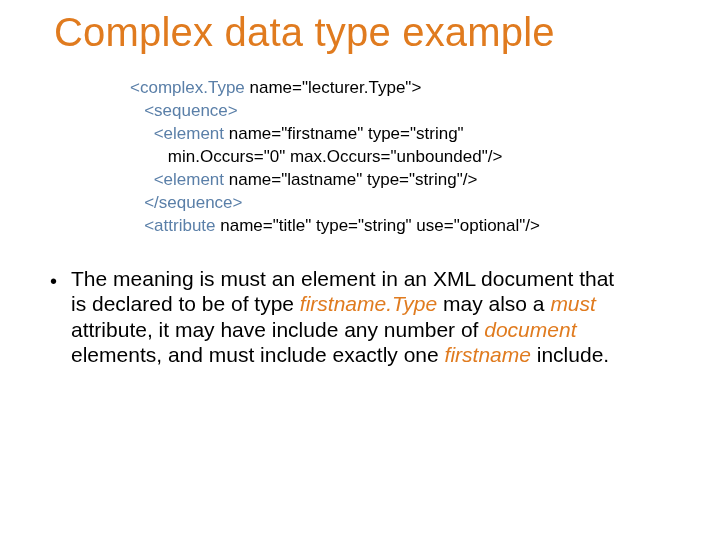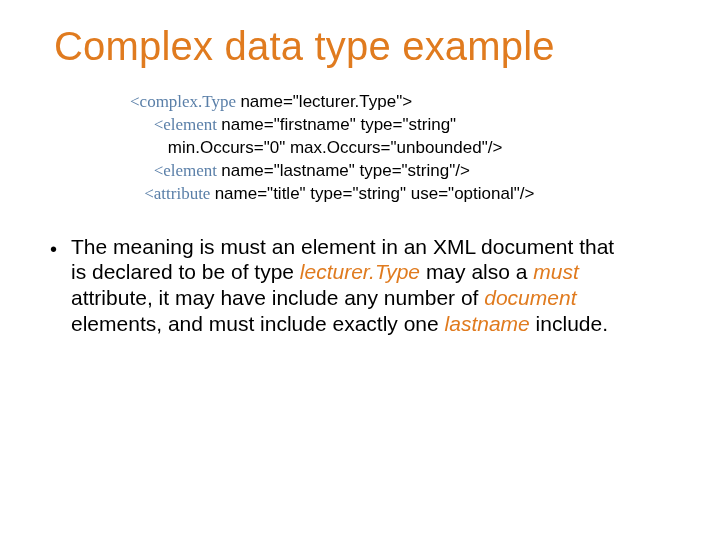--- a/index.html
+++ b/index.html
@@ -8,37 +8,37 @@
     width: 720px;
     height: 540px;
     background: #fff;
     font-family: Arial, Helvetica, sans-serif;
     color: #000;
   }
   .slide {
     box-sizing: border-box;
     width: 720px;
     height: 540px;
-    padding: 18px 48px 0 48px;
+    padding: 4px 48px 0 48px;
   }
   .title {
     font-size: 40px;
     color: #e07b1f;
     margin: 6px 0 22px 6px;
     font-weight: 400;
     letter-spacing: 0.2px;
   }
   .code-block {
     font-size: 17px;
     line-height: 1.35;
     margin-left: 82px;
     color: #000;
   }
   .code-block .row { white-space: pre; }
-  .tag { color: #5a7fa8; font-family: Liberation Serif, serif; }
+  .tag { color: #5a7fa8; }
   .attrname { color: #000; }
   .bullet-wrap {
     margin-top: 28px;
     display: flex;
     align-items: flex-start;
   }
   .bullet-dot {
     font-size: 20px;
     line-height: 1.2;
     margin: 3px 14px 0 2px;
@@ -53,26 +53,28 @@
 </style>
 </head>
 <body>
 
 <div class="slide">
 
   <div class="title">Complex data type example</div>
 
   <div class="code-block">
     <div class="row"><span class="tag">&lt;complex.Type </span><span class="attrname">name="lecturer.Type"&gt;</span></div>
+    <div class="row">   <span class="tag">&lt;sequence&gt;</span></div>
     <div class="row">     <span class="tag">&lt;element </span><span class="attrname">name="firstname" type="string"</span></div>
     <div class="row">        <span class="attrname">min.Occurs="0" max.Occurs="unbounded"/&gt;</span></div>
     <div class="row">     <span class="tag">&lt;element </span><span class="attrname">name="lastname" type="string"/&gt;</span></div>
+    <div class="row">   <span class="tag">&lt;/sequence&gt;</span></div>
     <div class="row">   <span class="tag">&lt;attribute </span><span class="attrname">name="title" type="string" use="optional"/&gt;</span></div>
   </div>
 
   <div class="bullet-wrap">
     <div class="bullet-dot">•</div>
     <div class="bullet-text">
-      <span>The meaning is must an element in an XML document that is declared to be of type </span><span class="em">lecturer.Type</span><span> may also a </span><span class="em">must</span><span> attribute, it may have include any number of </span><span class="em">document</span><span> elements, and must include exactly one </span><span class="em">lastname</span><span> include.</span>
+      <span>The meaning is must an element in an XML document that is declared to be of type </span><span class="em">firstname.Type</span><span> may also a </span><span class="em">must</span><span> attribute, it may have include any number of </span><span class="em">document</span><span> elements, and must include exactly one </span><span class="em">firstname</span><span> include.</span>
     </div>
   </div>
 
 </div>
 
 </body></html>

